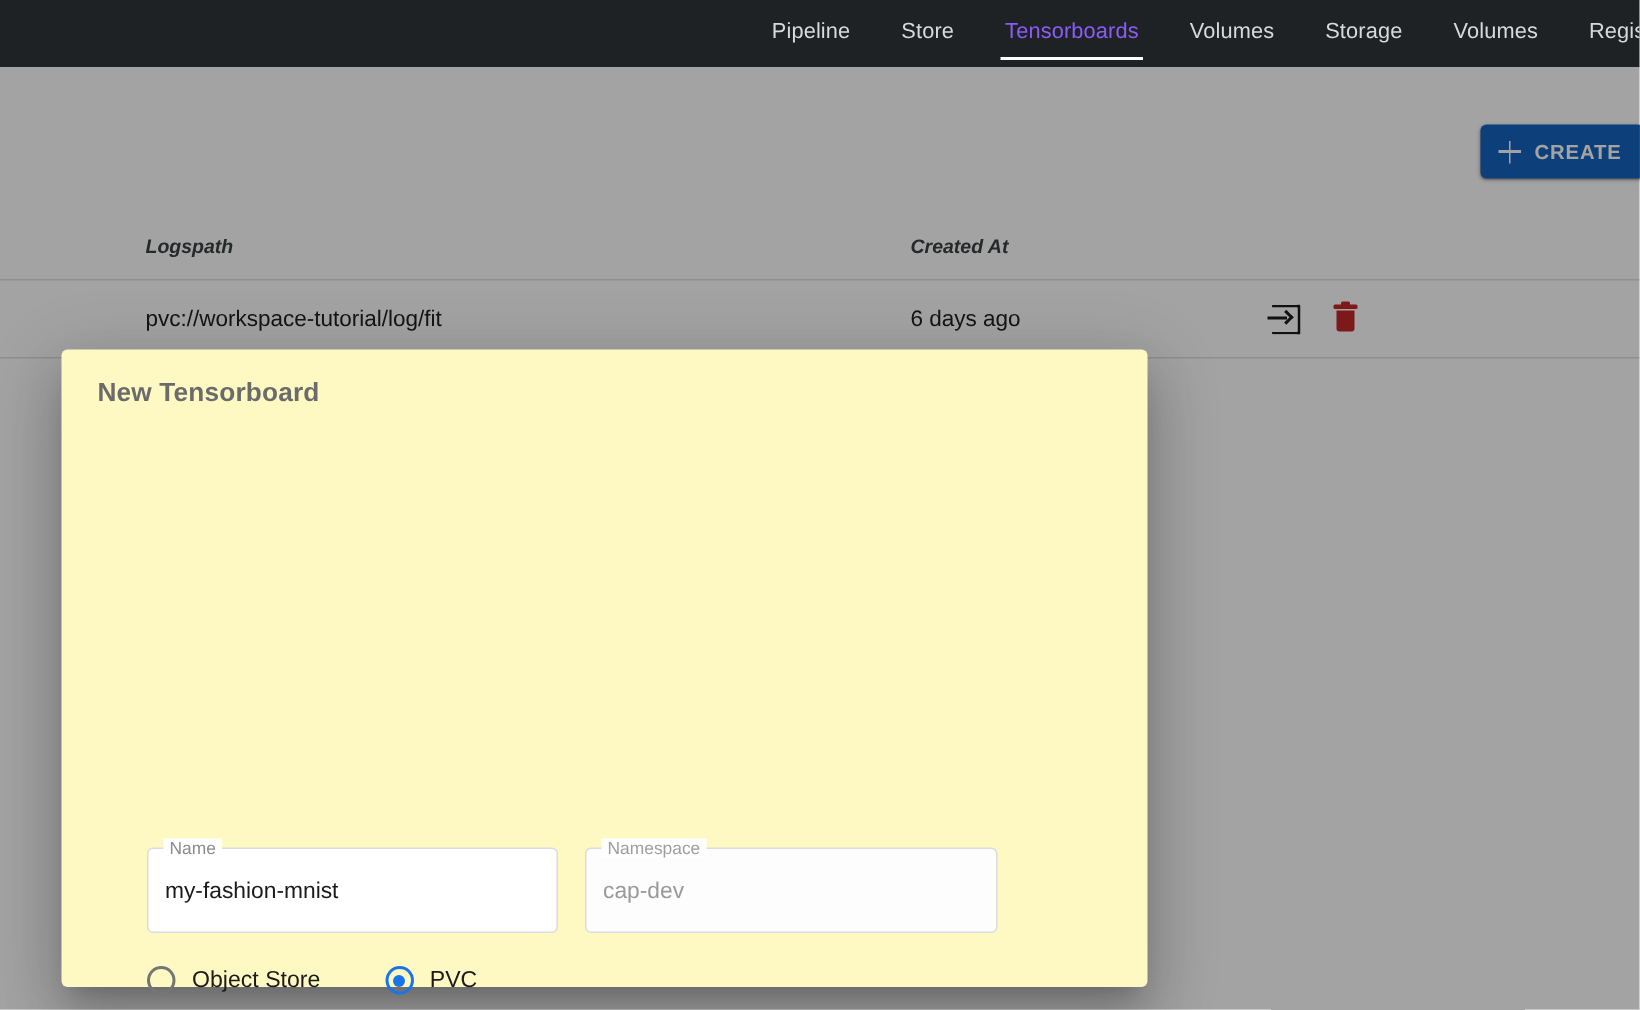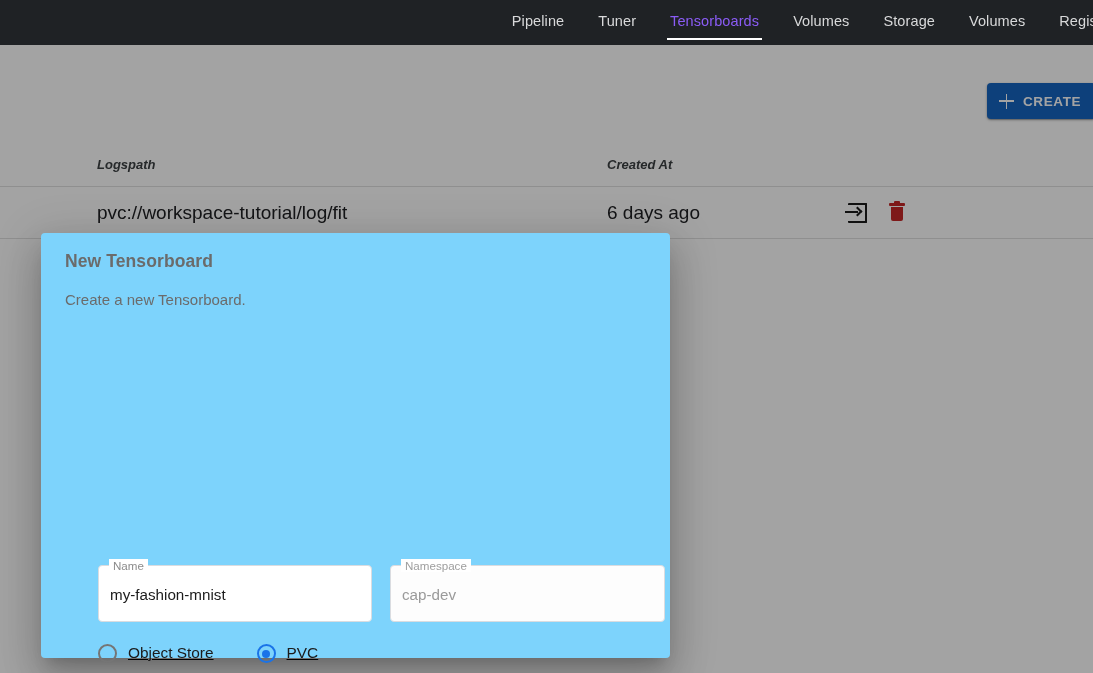--- a/index.html
+++ b/index.html
@@ -74,21 +74,21 @@
     position: relative;
     display: block;
     width: 1093px;
   }
   .thead { height: 45px; font-style: italic; }
   .trow  { height: 53px; border-top: 1px solid #e0e0e0; border-bottom: 1px solid #e0e0e0; }
   .cell { position: absolute; top: 50%; transform: translateY(-50%); }
   .c-logspath { left: 97px; }
   .c-created  { left: 607px; }
   .th { font-size: 13px; font-weight: bold; color: #3c4043; }
-  .td { font-size: 19px; color: #202124; }
+  .td { font-size: 15px; color: #202124; }
   .c-actions { left: 845px; display:flex; align-items:center; gap: 22px; }
 
   .icon-connect { width: 22px; height: 20px; position: relative; cursor: pointer; display:block; }
   .icon-connect .box {
     position:absolute; left:3px; top:0; width:19px; height:20px;
     border: 2.2px solid #1b1b1b; border-left: none; border-radius: 1px;
   }
   .icon-connect .shaft {
     position:absolute; left:0px; top:8.8px; width:13px; height:2.2px; background:#1b1b1b;
   }
@@ -113,22 +113,22 @@
   #backdrop {
     position: absolute; left:0; top:45px;
     width: 1093px; height: 628px;
     background: rgba(0,0,0,.36);
   }
 
   
   #dialog {
     position: absolute;
     left: 41px; top: 233px;
-    width: 629px; height: 425px;
-    background: #7dd3fc;
+    width: 724px; height: 425px;
+    background: #fef9c3;
     border-radius: 4px;
     box-shadow: 0 11px 15px -7px rgba(0,0,0,.2),
                 0 24px 38px 3px rgba(0,0,0,.14),
                 0 9px 46px 8px rgba(0,0,0,.12);
   }
   #dlg-title {
     position:absolute; left: 24px; top: 18px;
     font-size: 17.5px; font-weight: bold; color: #6b6b6b;
     letter-spacing: .1px;
   }
@@ -157,39 +157,39 @@
   }
   .field.disabled { background: #fdfdfd; }
   .field.disabled .val { color: #9a9a9a; }
   .field.disabled .legend { color: #9e9e9e; }
 
   #f-name      { left: 57px;  top: 332px; width: 274px; height: 57px; }
   #f-namespace { left: 349px; top: 332px; width: 275px; height: 57px; }
 
   
   #radios { position:absolute; left:57px; top:411px; display:flex; align-items:center; }
-  .radio-opt { display:flex; align-items:flex-start; cursor:pointer;text-decoration:underline; }
+  .radio-opt { display:flex; align-items:flex-end; cursor:pointer; }
   .radio-opt + .radio-opt { margin-left: 43px; }
   .radio-dot {
     width: 19px; height: 19px; border-radius: 50%;
     border: 2px solid #757575; position: relative; flex: 0 0 auto;
   }
   .radio-opt.checked .radio-dot { border-color: #1a73e8; }
   .radio-opt.checked .radio-dot::after {
     content:""; position:absolute; left:3.5px; top:3.5px;
     width: 8px; height: 8px; border-radius:50%; background:#1a73e8;
   }
   .radio-label { margin-left: 11px; font-size: 15.4px; color: #1b1b1b; }
 </style>
 </head>
 <body>
 
 <div id="topnav">
   <div class="nav-tab">Pipeline</div>
-  <div class="nav-tab">Tuner</div>
+  <div class="nav-tab">Store</div>
   <div class="nav-tab active">Tensorboards</div>
   <div class="nav-tab">Volumes</div>
   <div class="nav-tab">Storage</div>
   <div class="nav-tab">Volumes</div>
   <div class="nav-tab last">Regist</div>
 </div>
 
 <div id="page">
 
   <button id="create-btn">
@@ -219,21 +219,20 @@
       </div>
     </div>
   </div>
 </div>
 
 <div id="backdrop"></div>
 
 <div id="dialog">
 
   <div id="dlg-title">New Tensorboard</div>
-  <div id="dlg-sub">Create a new Tensorboard.</div>
 
   <div class="field" id="f-name">
     <span class="legend">Name</span>
     <span class="val">my-fashion-mnist</span>
   </div>
 
   <div class="field disabled" id="f-namespace">
     <span class="legend">Namespace</span>
     <span class="val">cap-dev</span>
   </div>

